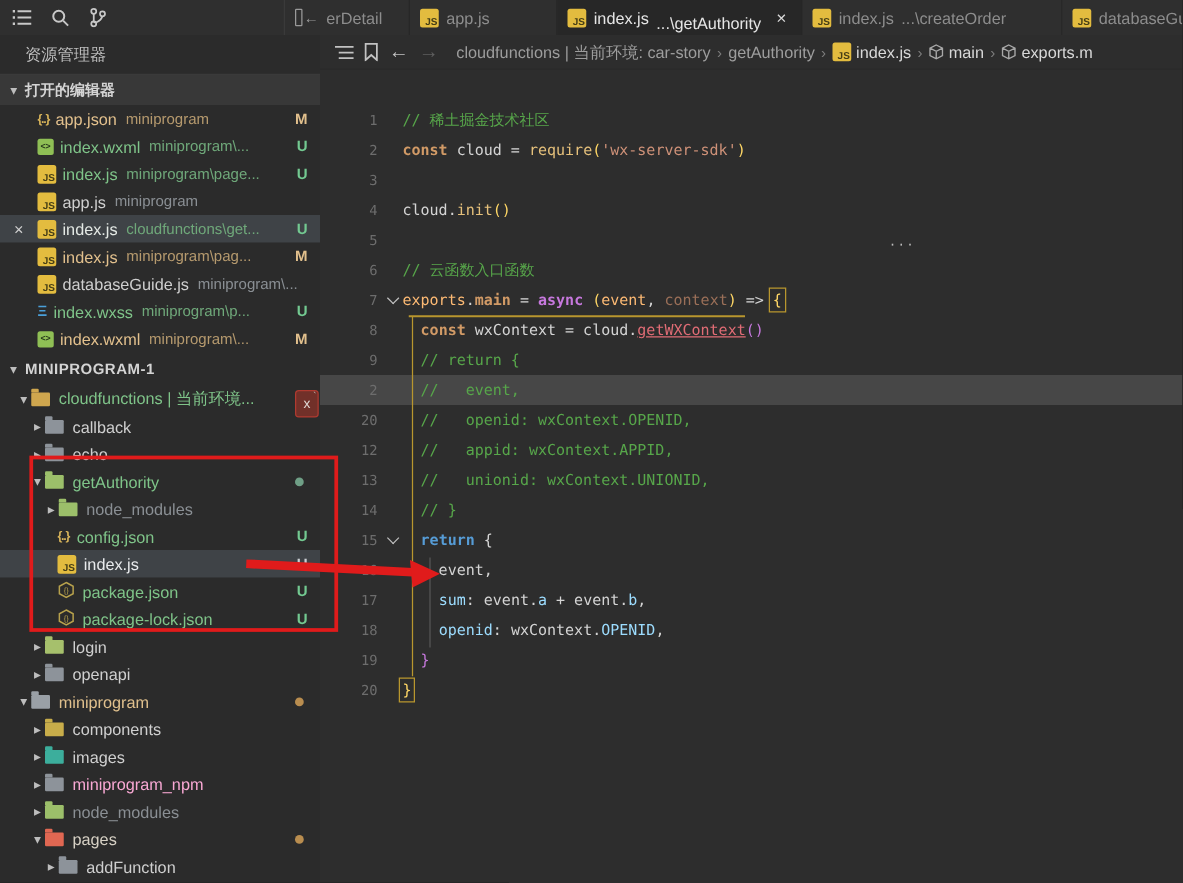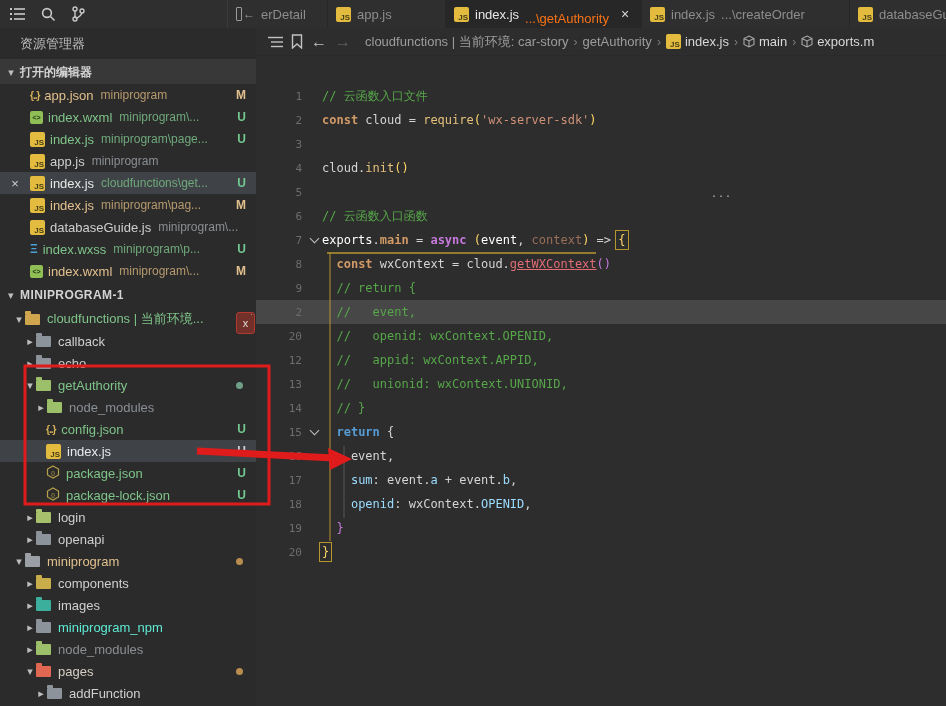--- a/index.html
+++ b/index.html
@@ -13,21 +13,21 @@
   #titlebar{position:absolute;left:0;top:0;width:946px;height:28px;background:var(--strip-bg);
             display:flex;align-items:center;}
   .tb-icons{width:228px;height:28px;display:flex;align-items:center;gap:10px;padding-left:8px;box-sizing:border-box;
             border-right:1px solid #3a3a3a;flex:none;}
   .tb-ic{width:20px;height:20px;display:flex;align-items:center;justify-content:center;color:#c8c8c8;}
   #tabs{flex:1;display:flex;height:28px;overflow:hidden;}
   .tab{height:28px;display:flex;align-items:center;gap:6px;padding:0 8px;box-sizing:border-box;
        border-right:1px solid #272727;background:var(--strip-bg);color:#8d8d8d;font-size:13px;flex:none;cursor:default;white-space:nowrap;overflow:hidden;}
   .tab.active{background:var(--tab-active-bg);color:#e6e6e6;}
   .tab .sub{color:#8d8d8d;font-size:13px;}
-  .tab.active .sub{color:#f97316;margin-top:9px;}
+  .tab.active .sub{color:#e5e5e5;margin-top:9px;}
   .tab .close{margin-left:6px;color:#d8d8d8;font-size:14px;}
   .tab-0{width:100px;} .tab-1{width:118px;} .tab-2{width:196px;} .tab-3{width:208px;} .tab-4{flex:1;min-width:90px;border-right:none;}
   .jsicon{flex:none;width:15px;height:15px;border-radius:2px;background:var(--js-yellow);color:#473f16;
           font-size:8px;font-weight:bold;display:flex;align-items:flex-end;justify-content:flex-end;padding:0 1px 0 0;box-sizing:border-box;}
   .pinic{display:flex;align-items:center;color:#9a9a9a;font-size:12px;gap:1px;}
   .pinic .bar{width:4px;height:12px;border:1px solid #9a9a9a;border-radius:1px;}
   
   #crumbbar{position:absolute;left:256px;top:28px;width:690px;height:28px;background:var(--editor-bg);
             display:flex;align-items:center;gap:8px;padding-left:12px;box-sizing:border-box;border-bottom:1px solid #2a2a2a;white-space:nowrap;overflow:hidden;}
   .cb-ic{color:#c2c2c2;display:flex;align-items:center;}
@@ -65,21 +65,21 @@
   #code{padding-top:28px;}
   .codeline{height:24px;display:flex;align-items:center;position:relative;}
   .codeline.hl{background:var(--hl-line);}
   .gutter{width:50px;flex:none;text-align:right;color:#6d6d6d;font-size:11px;padding-right:4px;box-sizing:border-box;}
   .foldslot{width:16px;flex:none;display:flex;align-items:center;justify-content:center;}
   .chev{width:6px;height:6px;border-right:1.5px solid #c0c0c0;border-bottom:1.5px solid #c0c0c0;transform:rotate(45deg);margin-top:-3px;}
   .codetext{white-space:pre;}
   .c-com{color:#57a64a;} .c-kg{color:#d19a66;font-weight:bold;} .c-kb{color:#569cd6;font-weight:bold;}
   .c-km{color:#c678dd;font-weight:bold;} .c-fn{color:#e5c07b;margin-top:17px;} .c-str{color:#ce9178;}
   .c-p1{color:#ffd766;} .c-p2{color:#c678dd;} .c-v{color:#d4d4d4;} .c-pr{color:#9cdcfe;}
-  .c-pa{color:#ffffff;} .c-pd{color:#9a6f58;} .c-rd{color:#e06c75;text-decoration:underline;} .c-bm{color:#c678dd;}
+  .c-pa{color:#fdba74;} .c-pd{color:#9a6f58;} .c-rd{color:#e06c75;text-decoration:underline;} .c-bm{color:#c678dd;}
   .c-bx{color:#ffd766;outline:1px solid #b8962e;outline-offset:2px;}
   #paramdots{position:absolute;left:455px;top:135px;color:#bdbdbd;font-size:10px;letter-spacing:1px;}
   
   #overlay{position:absolute;left:0;top:0;width:946px;height:706px;pointer-events:none;}
   #xbadge{position:absolute;left:236px;top:312px;width:17px;height:20px;background:#713029;border:1px solid #b03a30;
           border-radius:3px;color:#e0d8d4;font-size:11px;display:flex;align-items:center;justify-content:center;}
   #xbadge .tick{position:absolute;right:1px;top:-1px;font-size:8px;color:#c9c2be;}
   #watermark{position:absolute;right:12px;bottom:8px;color:#9b9b9b;font-size:17px;}
 </style>
 </head>
@@ -372,21 +372,21 @@
           <span class="ficon">
             <span class="folder" style="background: rgb(60, 174, 156);"></span>
           </span>
           <span class="name" style="color: rgb(207, 207, 207);">images</span>
         </div>
         <div class="row" style="padding-left: 25px;">
           <span class="arrow">▸</span>
           <span class="ficon">
             <span class="folder" style="background: rgb(141, 147, 154);"></span>
           </span>
-          <span class="name" style="color: #5eead4;">miniprogram_npm</span>
+          <span class="name" style="color: #f9a8d4;">miniprogram_npm</span>
         </div>
         <div class="row" style="padding-left: 25px;">
           <span class="arrow">▸</span>
           <span class="ficon">
             <span class="folder" style="background: rgb(156, 191, 106);"></span>
           </span>
           <span class="name" style="color: rgb(138, 143, 148);">node_modules</span>
         </div>
         <div class="row" style="padding-left: 25px;">
           <span class="arrow">▾</span>
@@ -405,21 +405,21 @@
         </div>
         <div class="row" style="padding-left: 36px;"></div>
       </div>
   </div>
 
   <div id="editor">
     <div id="code">
         <div class="codeline">
           <span class="gutter">1</span>
           <span class="foldslot"></span>
-          <span class="codetext"><span class="c-com">// 云函数入口文件</span></span>
+          <span class="codetext"><span class="c-com">// 稀土掘金技术社区</span></span>
         </div>
         <div class="codeline">
           <span class="gutter">2</span>
           <span class="foldslot"></span>
           <span class="codetext"><span class="c-kg">const</span><span class="c-v"> cloud = </span><span class="c-fn">require</span><span class="c-p1">(</span><span class="c-str">'wx-server-sdk'</span><span class="c-p1">)</span></span>
         </div>
         <div class="codeline">
           <span class="gutter">3</span>
           <span class="foldslot"></span>
           <span class="codetext"></span>

